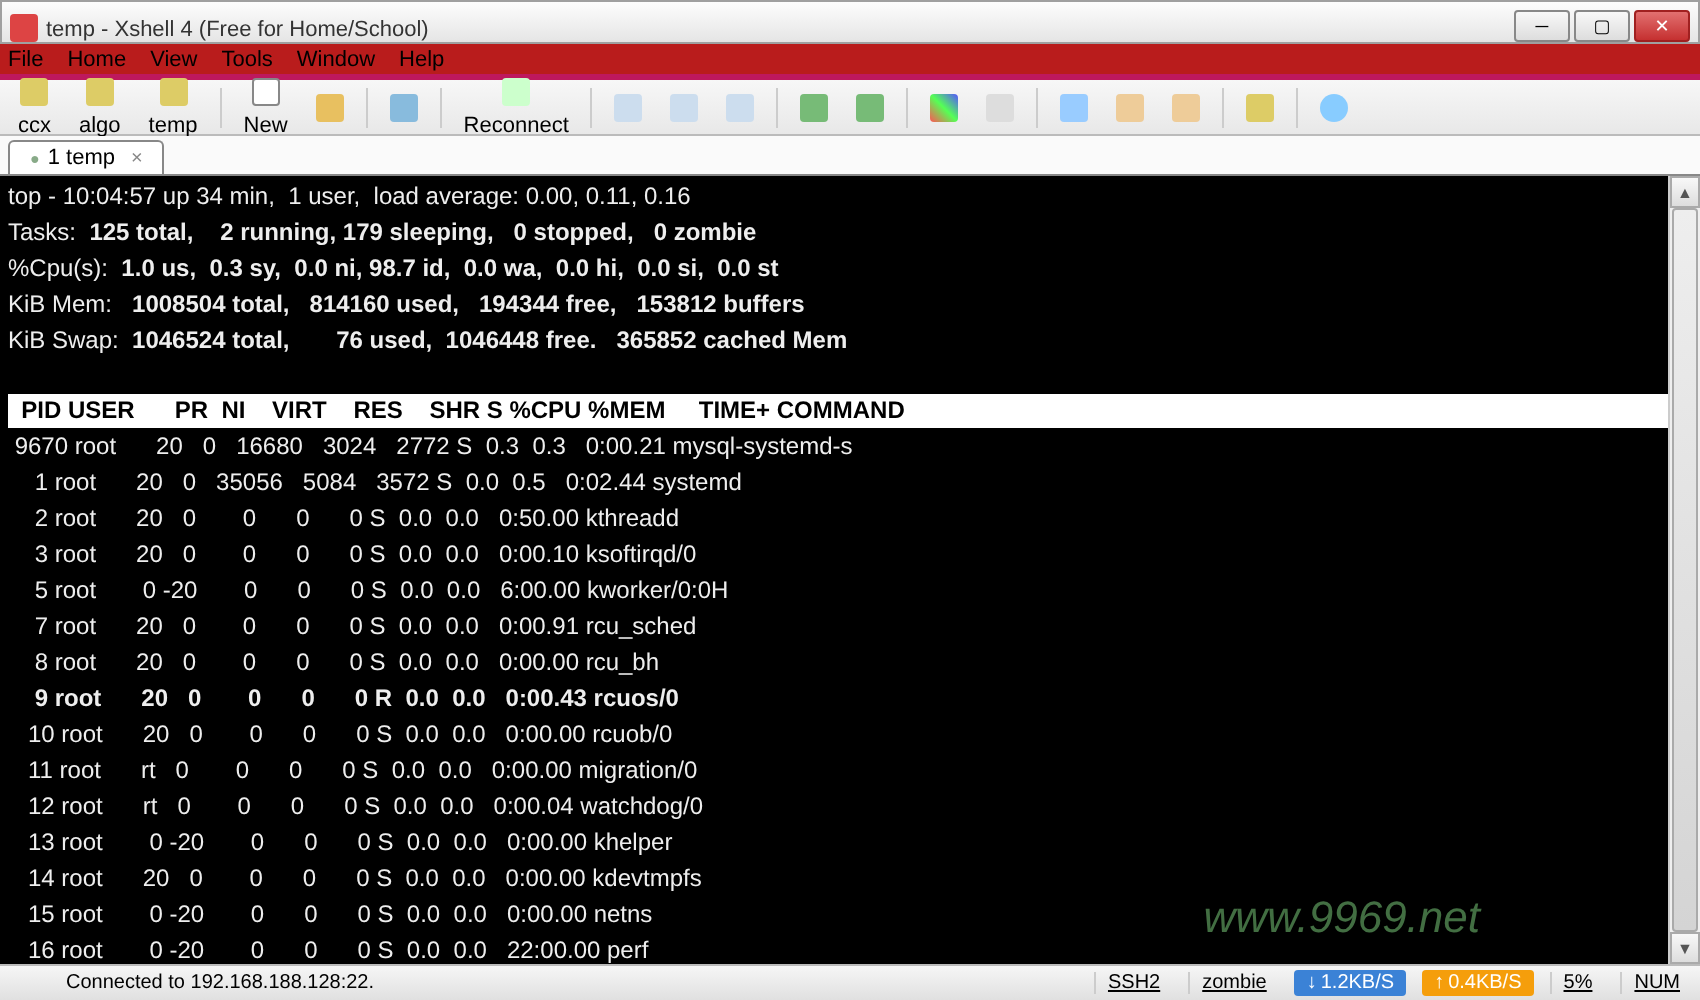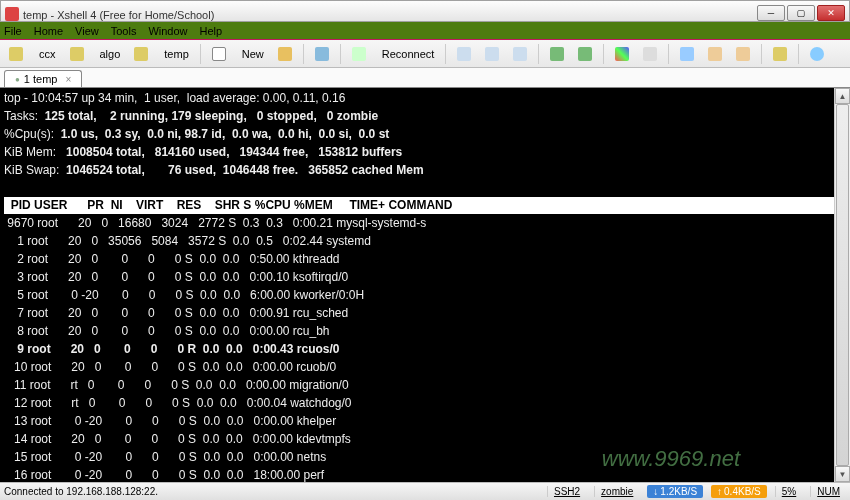--- a/index.html
+++ b/index.html
@@ -4,39 +4,39 @@
   <style>
     * { margin: 0; padding: 0; box-sizing: border-box; font-family: "Segoe UI", Tahoma, sans-serif; }
     body { width: 850px; height: 500px; background: #000; overflow: hidden; position: relative; }
     .window { width: 100%; height: 100%; display: flex; flex-direction: column; background: #fff; }
     .titlebar { height: 22px; background: linear-gradient(#fdfdfd,#e5e5e5); border: 1px solid #a0a0a0; display: flex; align-items: flex-end; padding: 0 4px; font-size: 11px; }
     .titlebar .icon { width: 14px; height: 14px; background: #d44; border-radius: 2px; margin-right: 4px; }
     .title-text { flex: 1; color: #333; }
     .win-btns { display: flex; gap: 2px; }
     .win-btn { width: 28px; height: 16px; border: 1px solid #888; border-radius: 2px; display: flex; align-items: center; justify-content: center; font-size: 9px; background: linear-gradient(#f8f8f8,#ddd); }
     .win-close { background: linear-gradient(#e27070,#c53030); color: #fff; border-color: #a02020; }
-    .menubar { height: 18px; background: #4d7c0f; border-bottom: 1px solid #be185d; display: flex; align-items: center; padding: 0 4px; font-size: 11px; gap: 12px; }
+    .menubar { height: 18px; background: #b91c1c; border-bottom: 3px solid #be185d; display: flex; align-items: center; padding: 0 4px; font-size: 11px; gap: 12px; }
     .menubar span { cursor: default; }
     .toolbar { height: 28px; background: linear-gradient(#f7f7f7,#e8e8e8); border-bottom: 1px solid #bbb; display: flex; align-items: center; padding: 0 4px; gap: 4px; font-size: 11px; }
-    .tb-btn { display: inline-flex; align-items: center; gap: 16px; padding: 2px 4px; border: 1px solid transparent; border-radius: 2px; }
+    .tb-btn { display: inline-flex; align-items: center; gap: 4px; padding: 2px 4px; border: 1px solid transparent; border-radius: 2px; flex-direction: column; }
     .tb-ico { width: 14px; height: 14px; border-radius: 2px; display: inline-block; }
     .sep { width: 1px; height: 20px; background: #ccc; margin: 0 2px; }
     .tabbar { height: 20px; background: #fafafa; border-bottom: 1px solid #888; display: flex; align-items: flex-end; padding: 0 4px; font-size: 11px; }
     .tab { padding: 2px 10px; border: 1px solid #888; border-bottom: none; border-radius: 3px 3px 0 0; background: #fff; display: flex; align-items: center; gap: 4px; }
     .tab-bullet { color: #8a8; font-size: 8px; }
     .tab-x { color: #888; font-size: 10px; margin-left: 4px; }
     .terminal { flex: 1; background: #000; color: #eee; font-family: Consolas, "Courier New", monospace; font-size: 12px; line-height: 17px; padding: 2px 4px; white-space: pre; overflow: hidden; position: relative; }
     .bold { font-weight: bold; }
     .header-line { background: #fff; color: #000; font-weight: bold; display: inline-block; width: 100%; }
     .scrollbar { position: absolute; right: 0; top: 88px; bottom: 18px; width: 16px; background: #efefef; border-left: 1px solid #ccc; }
     .sb-btn { height: 16px; background: linear-gradient(#f8f8f8,#ddd); border: 1px solid #aaa; display: flex; align-items: center; justify-content: center; font-size: 8px; color: #555; }
     .sb-track { height: calc(100% - 32px); position: relative; }
     .sb-thumb { position: absolute; left: 1px; right: 1px; top: 0; height: 100%; background: linear-gradient(#eee,#d4d4d4); border: 1px solid #aaa; border-radius: 2px; }
     .statusbar { height: 18px; background: linear-gradient(#f6f6f6,#e0e0e0); border-top: 1px solid #bbb; display: flex; align-items: center; font-size: 10px; padding: 0 4px; gap: 8px; }
-    .status-left { flex: 1; }
+    .status-left { flex: 1; margin-left: 29px; }
     .status-seg { padding: 0 6px; border-left: 1px solid #ccc; text-decoration: underline; }
     .rate-dn { background: #3b82d6; color: #fff; padding: 1px 6px; border-radius: 2px; display: inline-flex; align-items: center; gap: 2px; }
     .rate-up { background: #f59e0b; color: #fff; padding: 1px 6px; border-radius: 2px; display: inline-flex; align-items: center; gap: 2px; }
     .watermark { position: absolute; right: 110px; bottom: 28px; font-family: Arial; font-size: 22px; color: rgba(120,200,120,.55); font-style: italic; font-weight: normal; pointer-events: none; }
   </style>
 </head>
 <body>
 
 <div class="window">
   <div class="titlebar">
@@ -154,21 +154,21 @@
 <span>    5 root       0 -20       0      0      0 S  0.0  0.0   6:00.00 kworker/0:0H</span>
 <span>    7 root      20   0       0      0      0 S  0.0  0.0   0:00.91 rcu_sched</span>
 <span>    8 root      20   0       0      0      0 S  0.0  0.0   0:00.00 rcu_bh</span>
 <span class="bold">    9 root      20   0       0      0      0 R  0.0  0.0   0:00.43 rcuos/0</span>
 <span>   10 root      20   0       0      0      0 S  0.0  0.0   0:00.00 rcuob/0</span>
 <span>   11 root      rt   0       0      0      0 S  0.0  0.0   0:00.00 migration/0</span>
 <span>   12 root      rt   0       0      0      0 S  0.0  0.0   0:00.04 watchdog/0</span>
 <span>   13 root       0 -20       0      0      0 S  0.0  0.0   0:00.00 khelper</span>
 <span>   14 root      20   0       0      0      0 S  0.0  0.0   0:00.00 kdevtmpfs</span>
 <span>   15 root       0 -20       0      0      0 S  0.0  0.0   0:00.00 netns</span>
-<span>   16 root       0 -20       0      0      0 S  0.0  0.0   18:00.00 perf</span>
+<span>   16 root       0 -20       0      0      0 S  0.0  0.0   22:00.00 perf</span>
 
 </div>
 
   <div class="scrollbar">
     <div class="sb-btn">▲</div>
     <div class="sb-track">
         <div class="sb-thumb"></div>
       </div>
     <div class="sb-btn">▼</div>
   </div>

